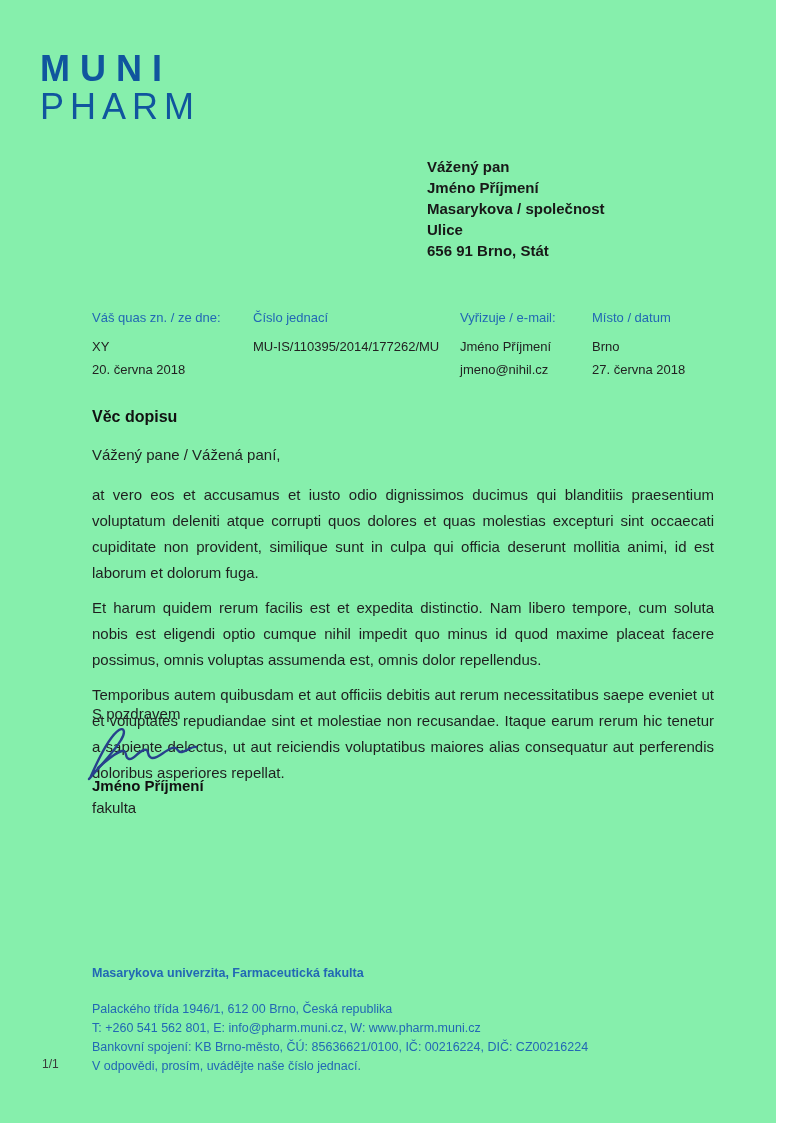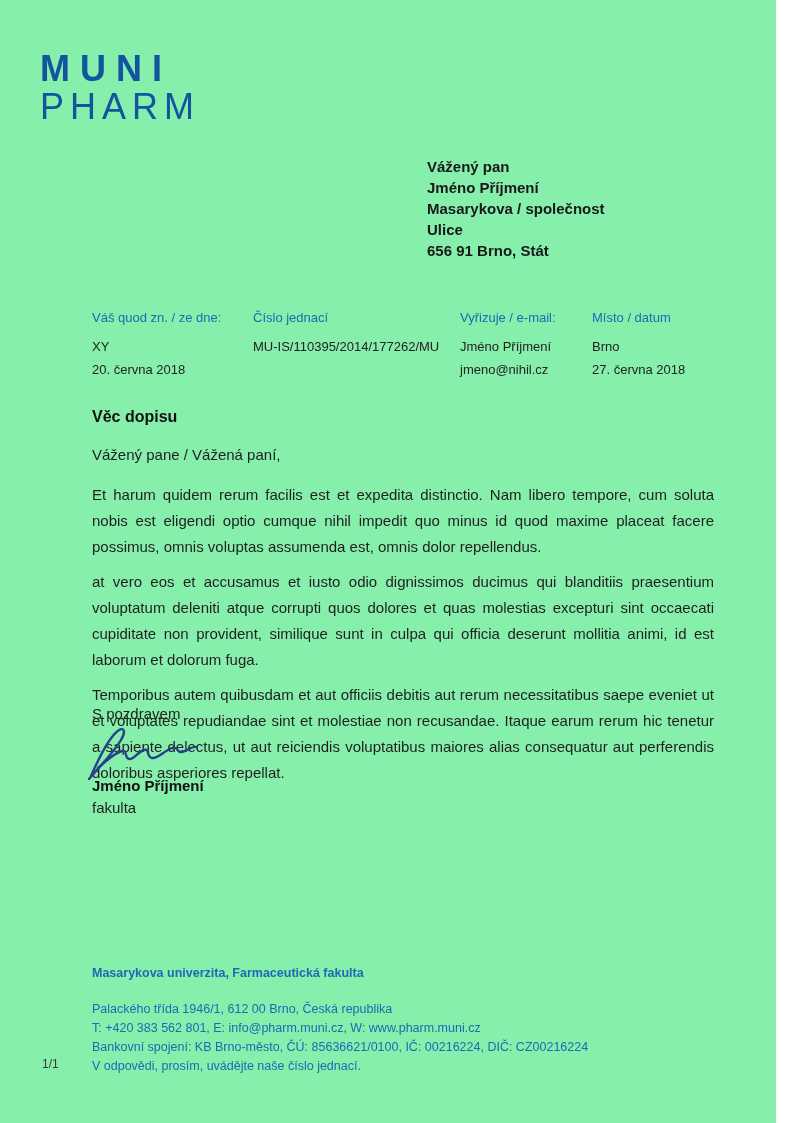--- a/index.html
+++ b/index.html
@@ -70,21 +70,21 @@
   <div class="recipient">
     <span>Vážený pan</span>
     <span>Jméno Příjmení</span>
     <span>Masarykova / společnost</span>
     <span>Ulice</span>
     <span>656 91 Brno, Stát</span>
   </div>
 
   <div class="refs">
     <div class="ref-col ref-col-1">
-      <div class="ref-label">Váš quod zn. / ze dne:</div>
+      <div class="ref-label">Váš quas zn. / ze dne:</div>
       <div class="ref-value">XY</div>
       <div class="ref-value">20. června 2018</div>
     </div>
     <div class="ref-col ref-col-2">
       <div class="ref-label">Číslo jednací</div>
       <div class="ref-value">MU-IS/110395/2014/177262/MU</div>
     </div>
     <div class="ref-col ref-col-3">
       <div class="ref-label">Vyřizuje / e-mail:</div>
       <div class="ref-value">Jméno Příjmení</div>
@@ -94,41 +94,41 @@
       <div class="ref-label">Místo / datum</div>
       <div class="ref-value">Brno</div>
       <div class="ref-value">27. června 2018</div>
     </div>
   </div>
 
   <div class="subject">Věc dopisu</div>
   <div class="salutation">Vážený pane / Vážená paní,</div>
 
   <div class="body-text">
+    <p>at vero eos et accusamus et iusto odio dignissimos ducimus qui blanditiis praesentium voluptatum deleniti atque corrupti quos dolores et quas molestias excepturi sint occaecati cupiditate non provident, similique sunt in culpa qui officia deserunt mollitia animi, id est laborum et dolorum fuga.</p>
     <p>Et harum quidem rerum facilis est et expedita distinctio. Nam libero tempore, cum soluta nobis est eligendi optio cumque nihil impedit quo minus id quod maxime placeat facere possimus, omnis voluptas assumenda est, omnis dolor repellendus.</p>
-    <p>at vero eos et accusamus et iusto odio dignissimos ducimus qui blanditiis praesentium voluptatum deleniti atque corrupti quos dolores et quas molestias excepturi sint occaecati cupiditate non provident, similique sunt in culpa qui officia deserunt mollitia animi, id est laborum et dolorum fuga.</p>
     <p>Temporibus autem quibusdam et aut officiis debitis aut rerum necessitatibus saepe eveniet ut et voluptates repudiandae sint et molestiae non recusandae. Itaque earum rerum hic tenetur a sapiente delectus, ut aut reiciendis voluptatibus maiores alias consequatur aut perferendis doloribus asperiores repellat.</p>
   </div>
 
   <div class="closing">S pozdravem</div>
 
   <div class="signature">
     <svg viewBox="0 0 126 56" xmlns="http://www.w3.org/2000/svg">
       <g fill="none" stroke="var(--signature-blue)" stroke-width="2.4" stroke-linecap="round" stroke-linejoin="round">
         <path d="M5,51 C12,35 24,11 33,5 C38,2 40,7 35,15 C28,27 14,41 3,54"></path>
         <path d="M12,43 C22,34 31,27 36,26 C42,25 38,33 43,34 C48,35 51,27 58,25 C64,23 60,32 66,33 C72,34 78,26 86,23 C93,21 90,28 96,27 C101,26 106,21 110,22"></path>
       </g>
     </svg>
   </div>
 
   <div class="signer-name">Jméno Příjmení</div>
   <div class="signer-role">fakulta</div>
 
   <div class="footer-institution">Masarykova univerzita, Farmaceutická fakulta</div>
   <div class="footer-lines">
     <span>Palackého třída 1946/1, 612 00 Brno, Česká republika</span>
-    <span>T: +420 383 562 801, E: info@pharm.muni.cz, W: www.pharm.muni.cz</span>
+    <span>T: +260 541 562 801, E: info@pharm.muni.cz, W: www.pharm.muni.cz</span>
     <span>Bankovní spojení: KB Brno-město, ČÚ: 85636621/0100, IČ: 00216224, DIČ: CZ00216224</span>
     <span>V odpovědi, prosím, uvádějte naše číslo jednací.</span>
   </div>
   <div class="page-number">1/1</div>
 
 </div>
 
 </body></html>

